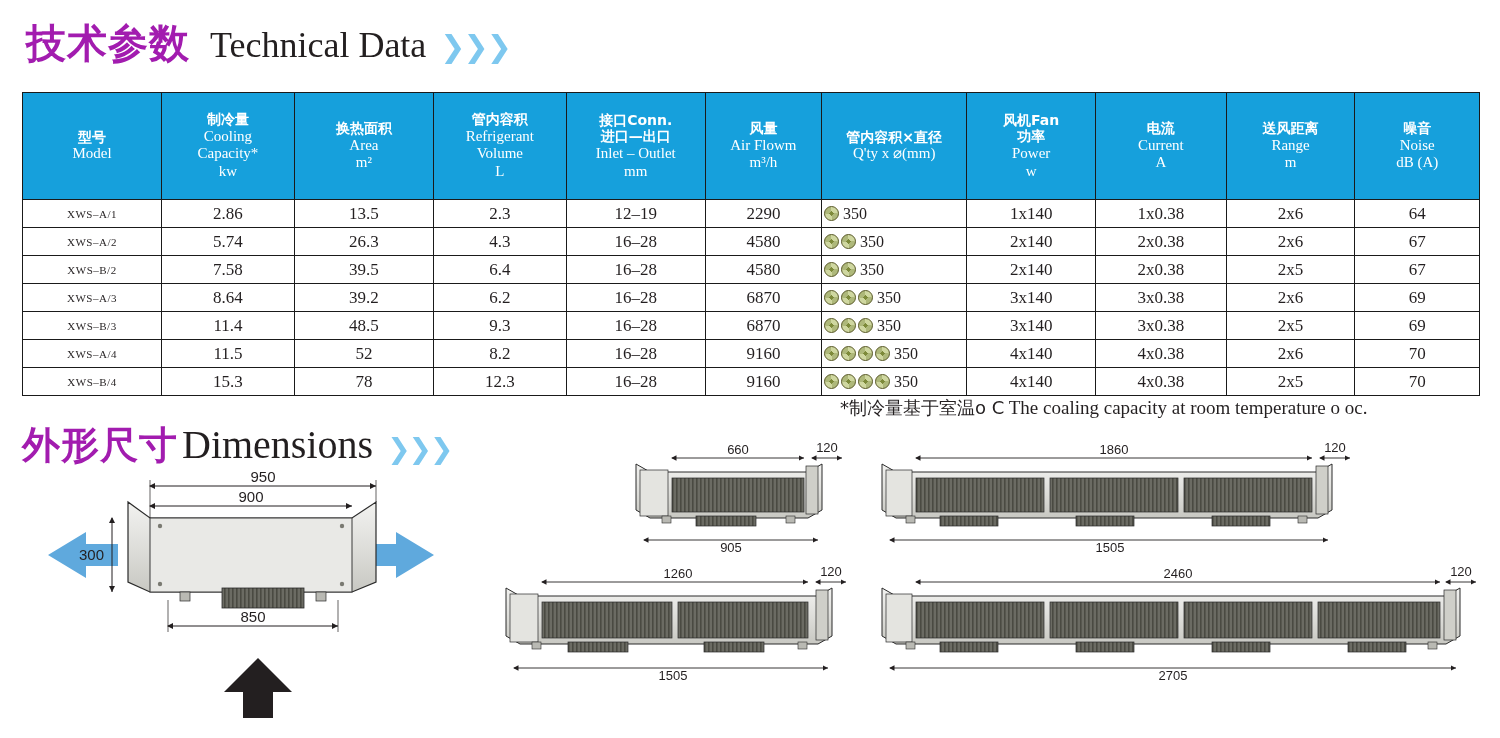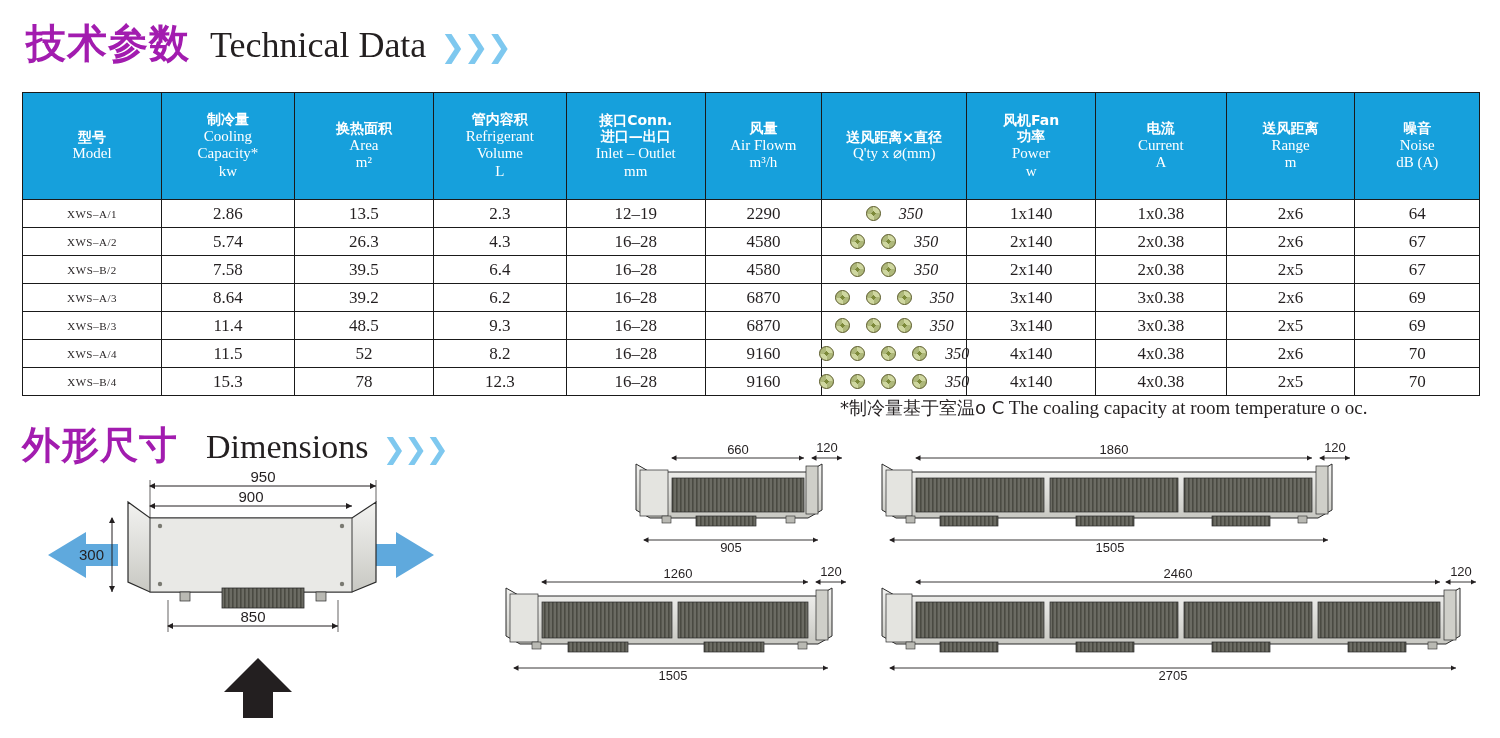--- a/index.html
+++ b/index.html
@@ -36,21 +36,21 @@
     font-weight:bold;
     letter-spacing:-2px;
   }
   #tech-head{left:26px;top:16px;}
   #tech-head .head-cn{font-size:40px;}
   #tech-head .head-en{font-size:36px;margin-left:20px;}
   #tech-head .chev{font-size:30px;}
 
   #dim-head{left:22px;top:420px;text-align:right;}
   #dim-head .head-cn{font-size:38px;}
-  #dim-head .head-en{font-size:34px;margin-left:28px;}
+  #dim-head .head-en{font-size:40px;margin-left:4px;}
   #dim-head .chev{font-size:28px;}
 
   
   #tech-table{
     position:absolute;
     left:22px; top:92px;
     width:1458px;
     border-collapse:collapse;
     table-layout:fixed;
   }
@@ -77,23 +77,21 @@
   #tech-table tbody td{
     font-size:17px;
     height:25px;
     padding:1px 2px;
     background:#ffffff;
   }
   #tech-table tbody td.model{font-size:11px;letter-spacing:0.5px;}
   .fan-cell{
     display:flex;
     align-items:center;
-    justify-content:center;
-    gap:16px;
-    font-style:italic;
+    gap:2px;
   }
   .fan-ico{
     width:13px;height:13px;
     border-radius:50%;
     border:1px solid #5a5a2a;
     background:
        radial-gradient(circle at 50% 50%, #7d8a3a 0 22%, transparent 23%),
        conic-gradient(from 0deg,#cfd7a0 0 25%,#aeb87a 25% 50%,#cfd7a0 50% 75%,#aeb87a 75% 100%);
     display:inline-block;
     flex:0 0 auto;
@@ -168,21 +166,21 @@
         <div class="cn">进口—出口</div>
         <div>Inlet – Outlet</div>
         <div>mm</div>
       </th>
       <th>
         <div class="cn">风量</div>
         <div>Air Flowm</div>
         <div>m³/h</div>
       </th>
       <th>
-        <div class="cn">送风距离×直径</div>
+        <div class="cn">管内容积×直径</div>
         <div>Q'ty x ⌀(mm)</div>
       </th>
       <th>
         <div class="cn">风机Fan</div>
         <div class="cn">功率</div>
         <div>Power</div>
         <div>w</div>
       </th>
       <th>
         <div class="cn">电流</div>

